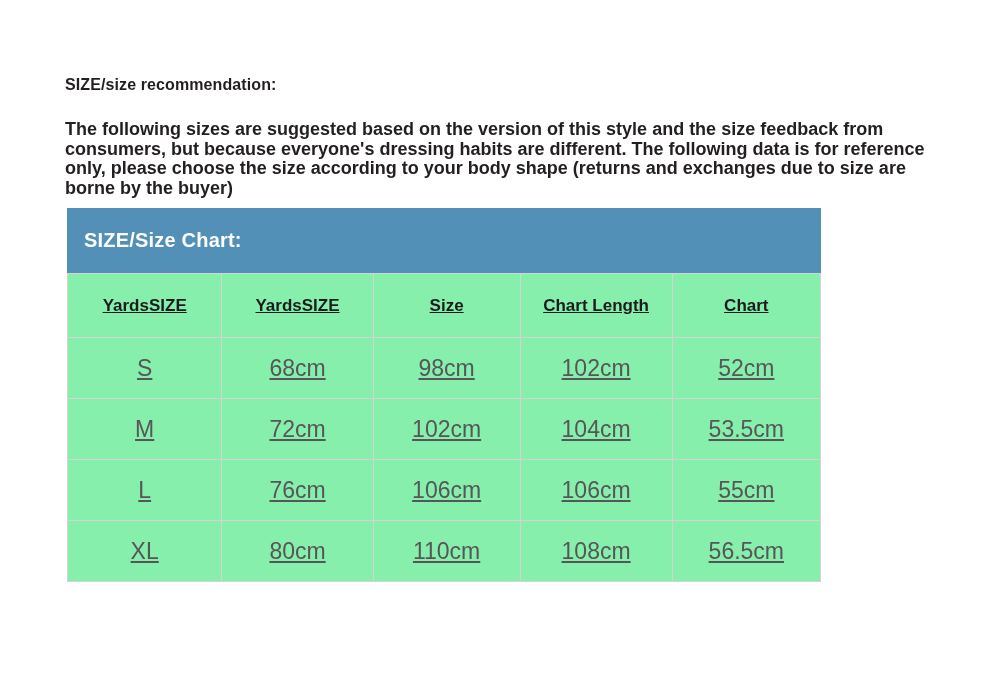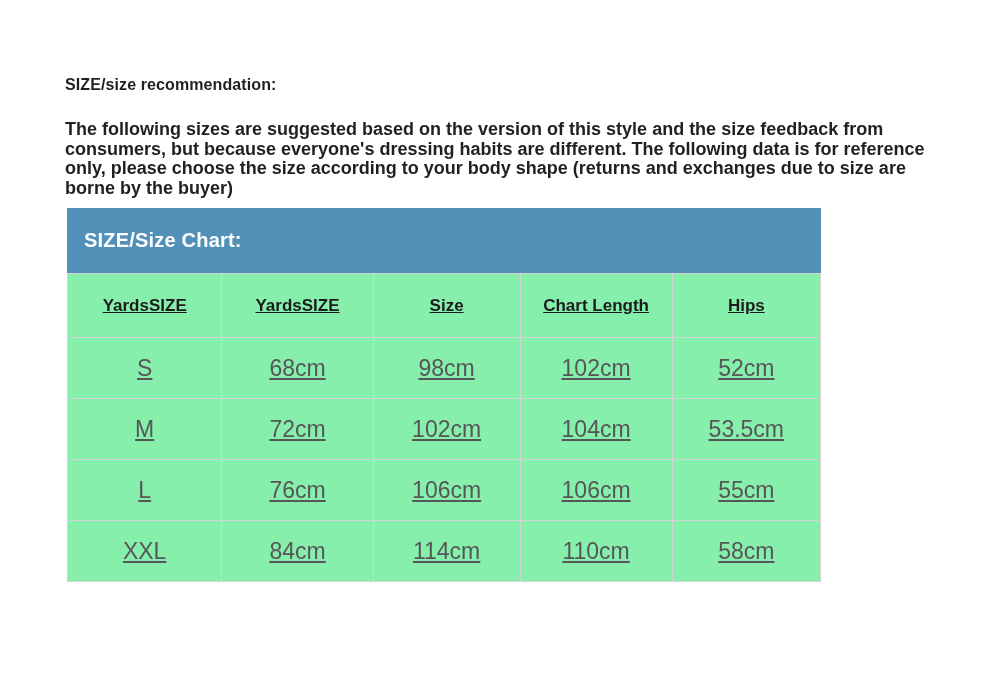--- a/index.html
+++ b/index.html
@@ -103,21 +103,21 @@
           <col class="c2">
           <col class="c3">
           <col class="c4">
       </colgroup>
       <thead>
         <tr>
           <th>YardsSIZE</th>
           <th>YardsSIZE</th>
           <th>Size</th>
           <th>Chart Length</th>
-          <th>Hips</th>
+          <th>Chart</th>
         </tr>
       </thead>
       <tbody>
         <tr>
           <td>S</td>
           <td>68cm</td>
           <td>98cm</td>
           <td>102cm</td>
           <td>52cm</td>
         </tr>
@@ -129,23 +129,23 @@
           <td>53.5cm</td>
         </tr>
         <tr>
           <td>L</td>
           <td>76cm</td>
           <td>106cm</td>
           <td>106cm</td>
           <td>55cm</td>
         </tr>
         <tr>
-          <td>XXL</td>
-          <td>84cm</td>
-          <td>114cm</td>
+          <td>XL</td>
+          <td>80cm</td>
           <td>110cm</td>
-          <td>58cm</td>
+          <td>108cm</td>
+          <td>56.5cm</td>
         </tr>
       </tbody>
     </table>
 
   </div>
 </div>
 
 </body></html>

